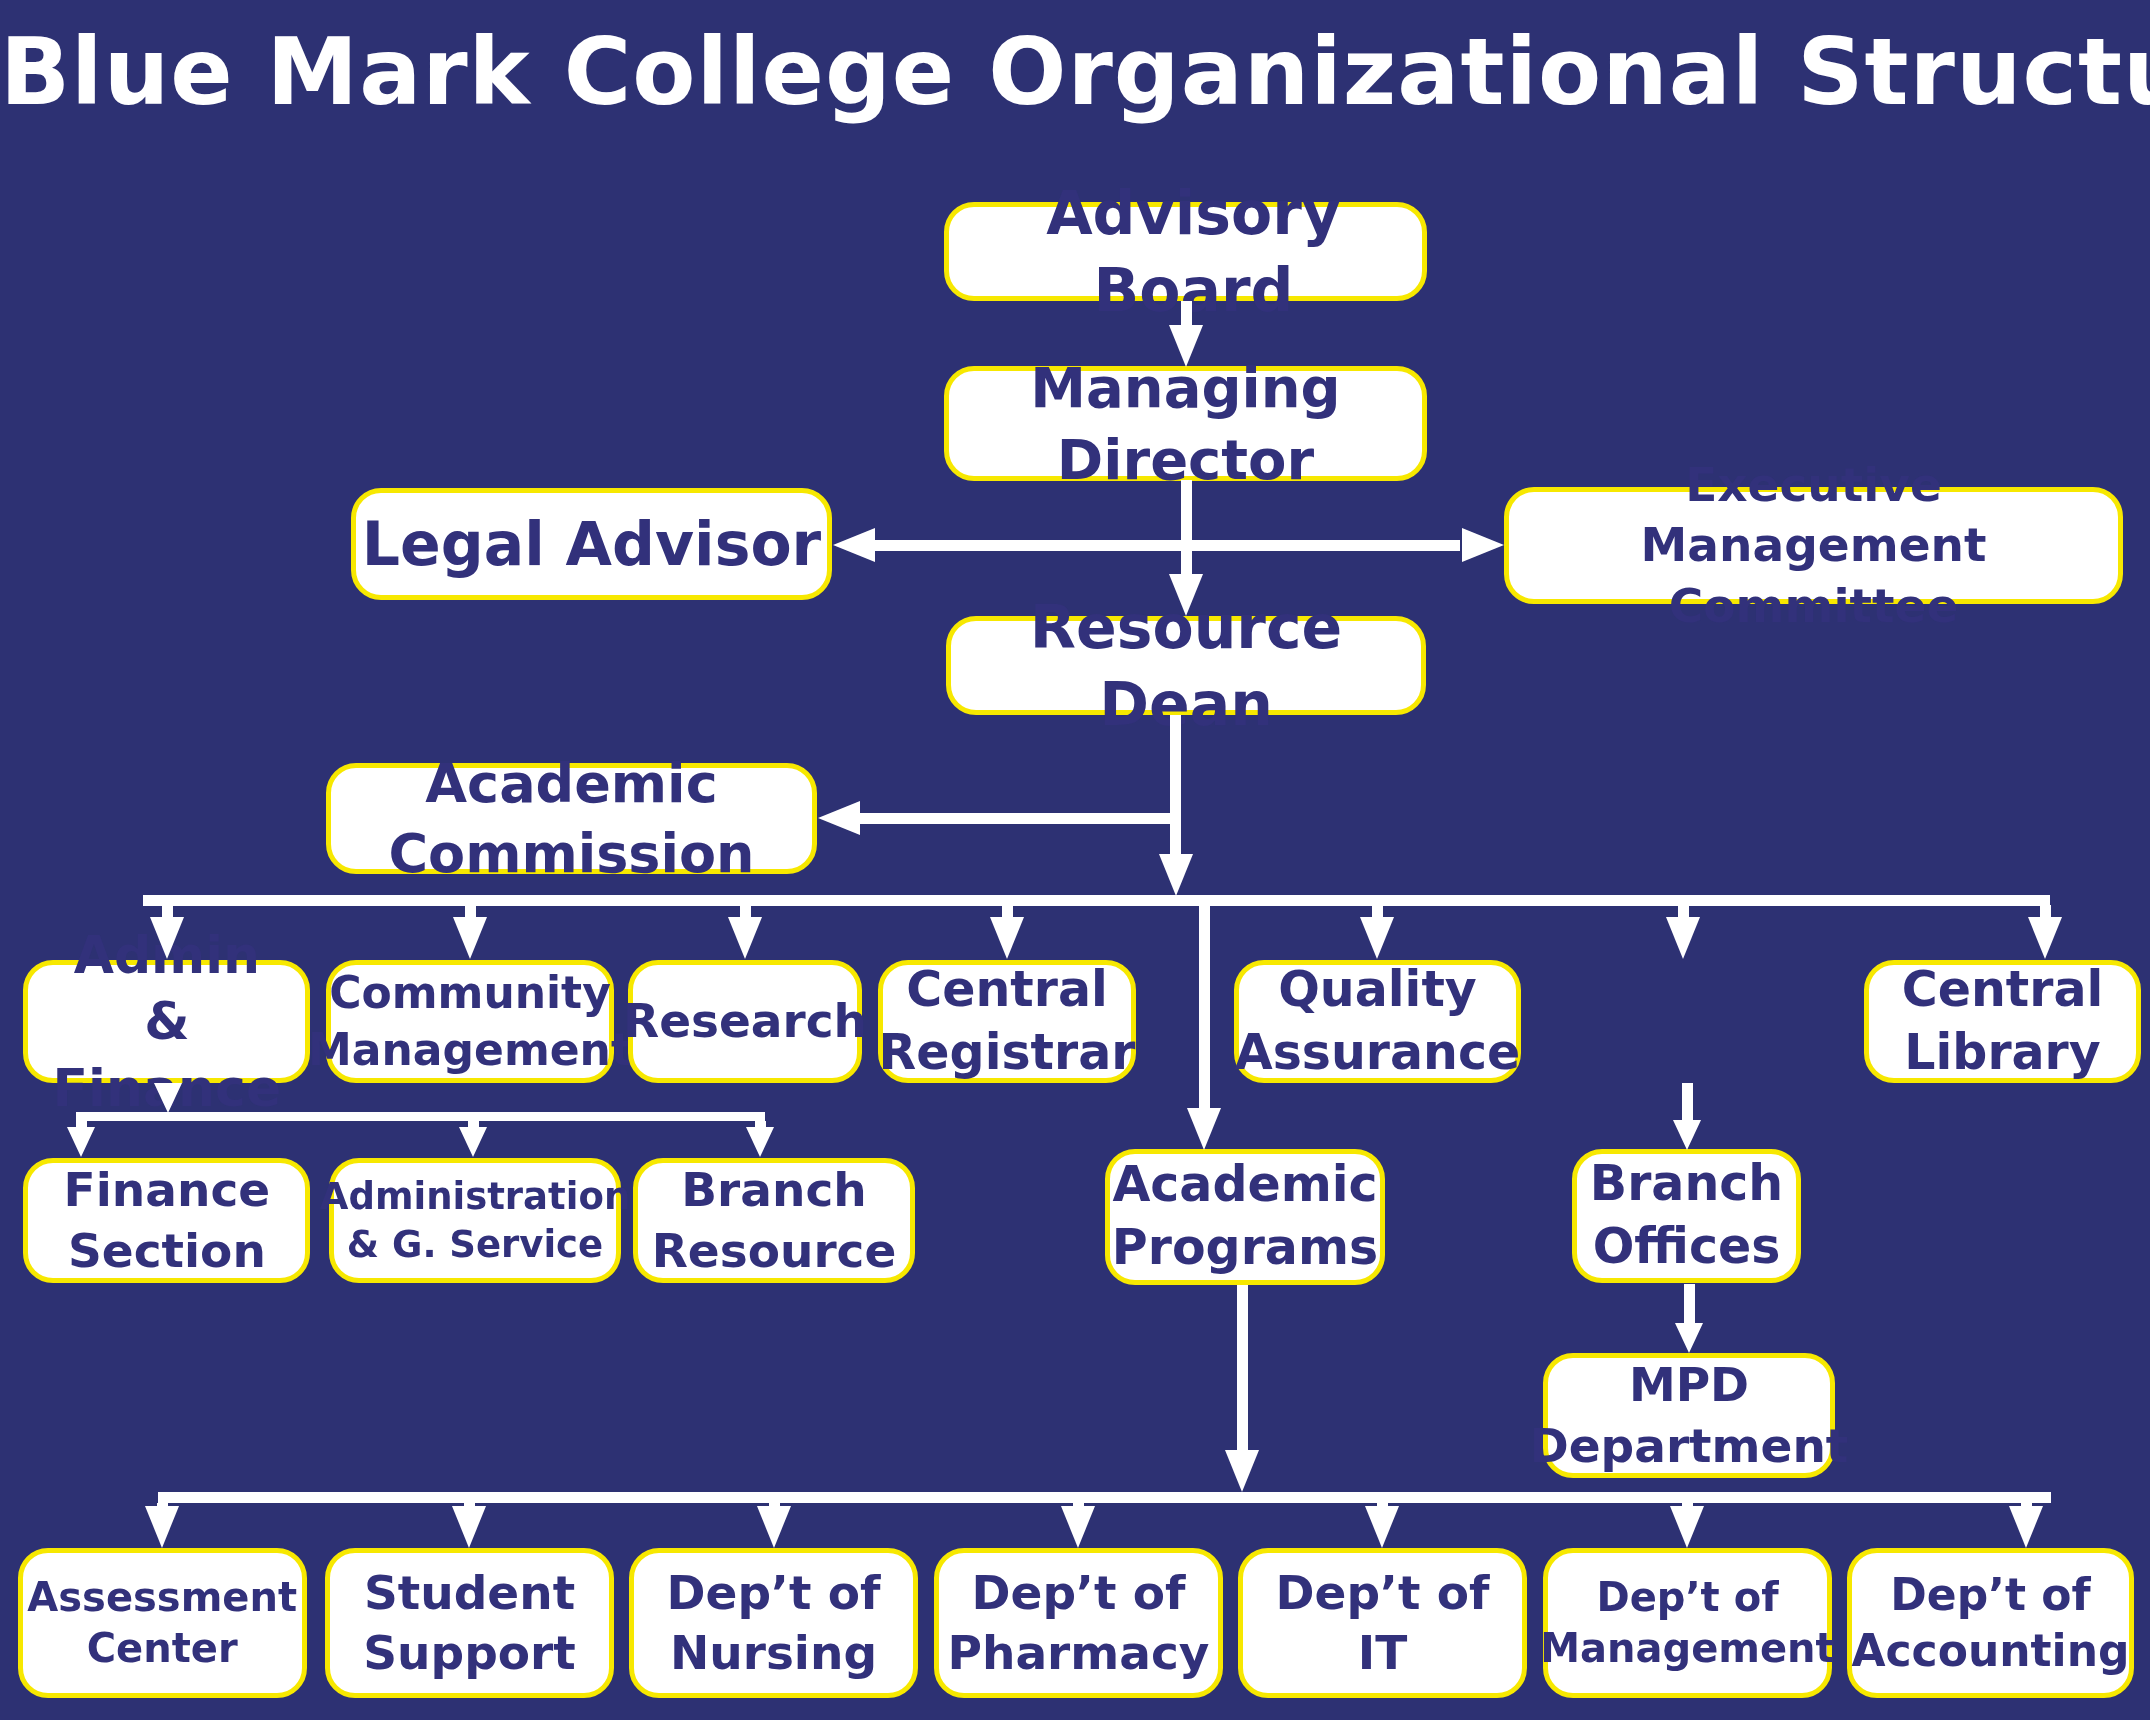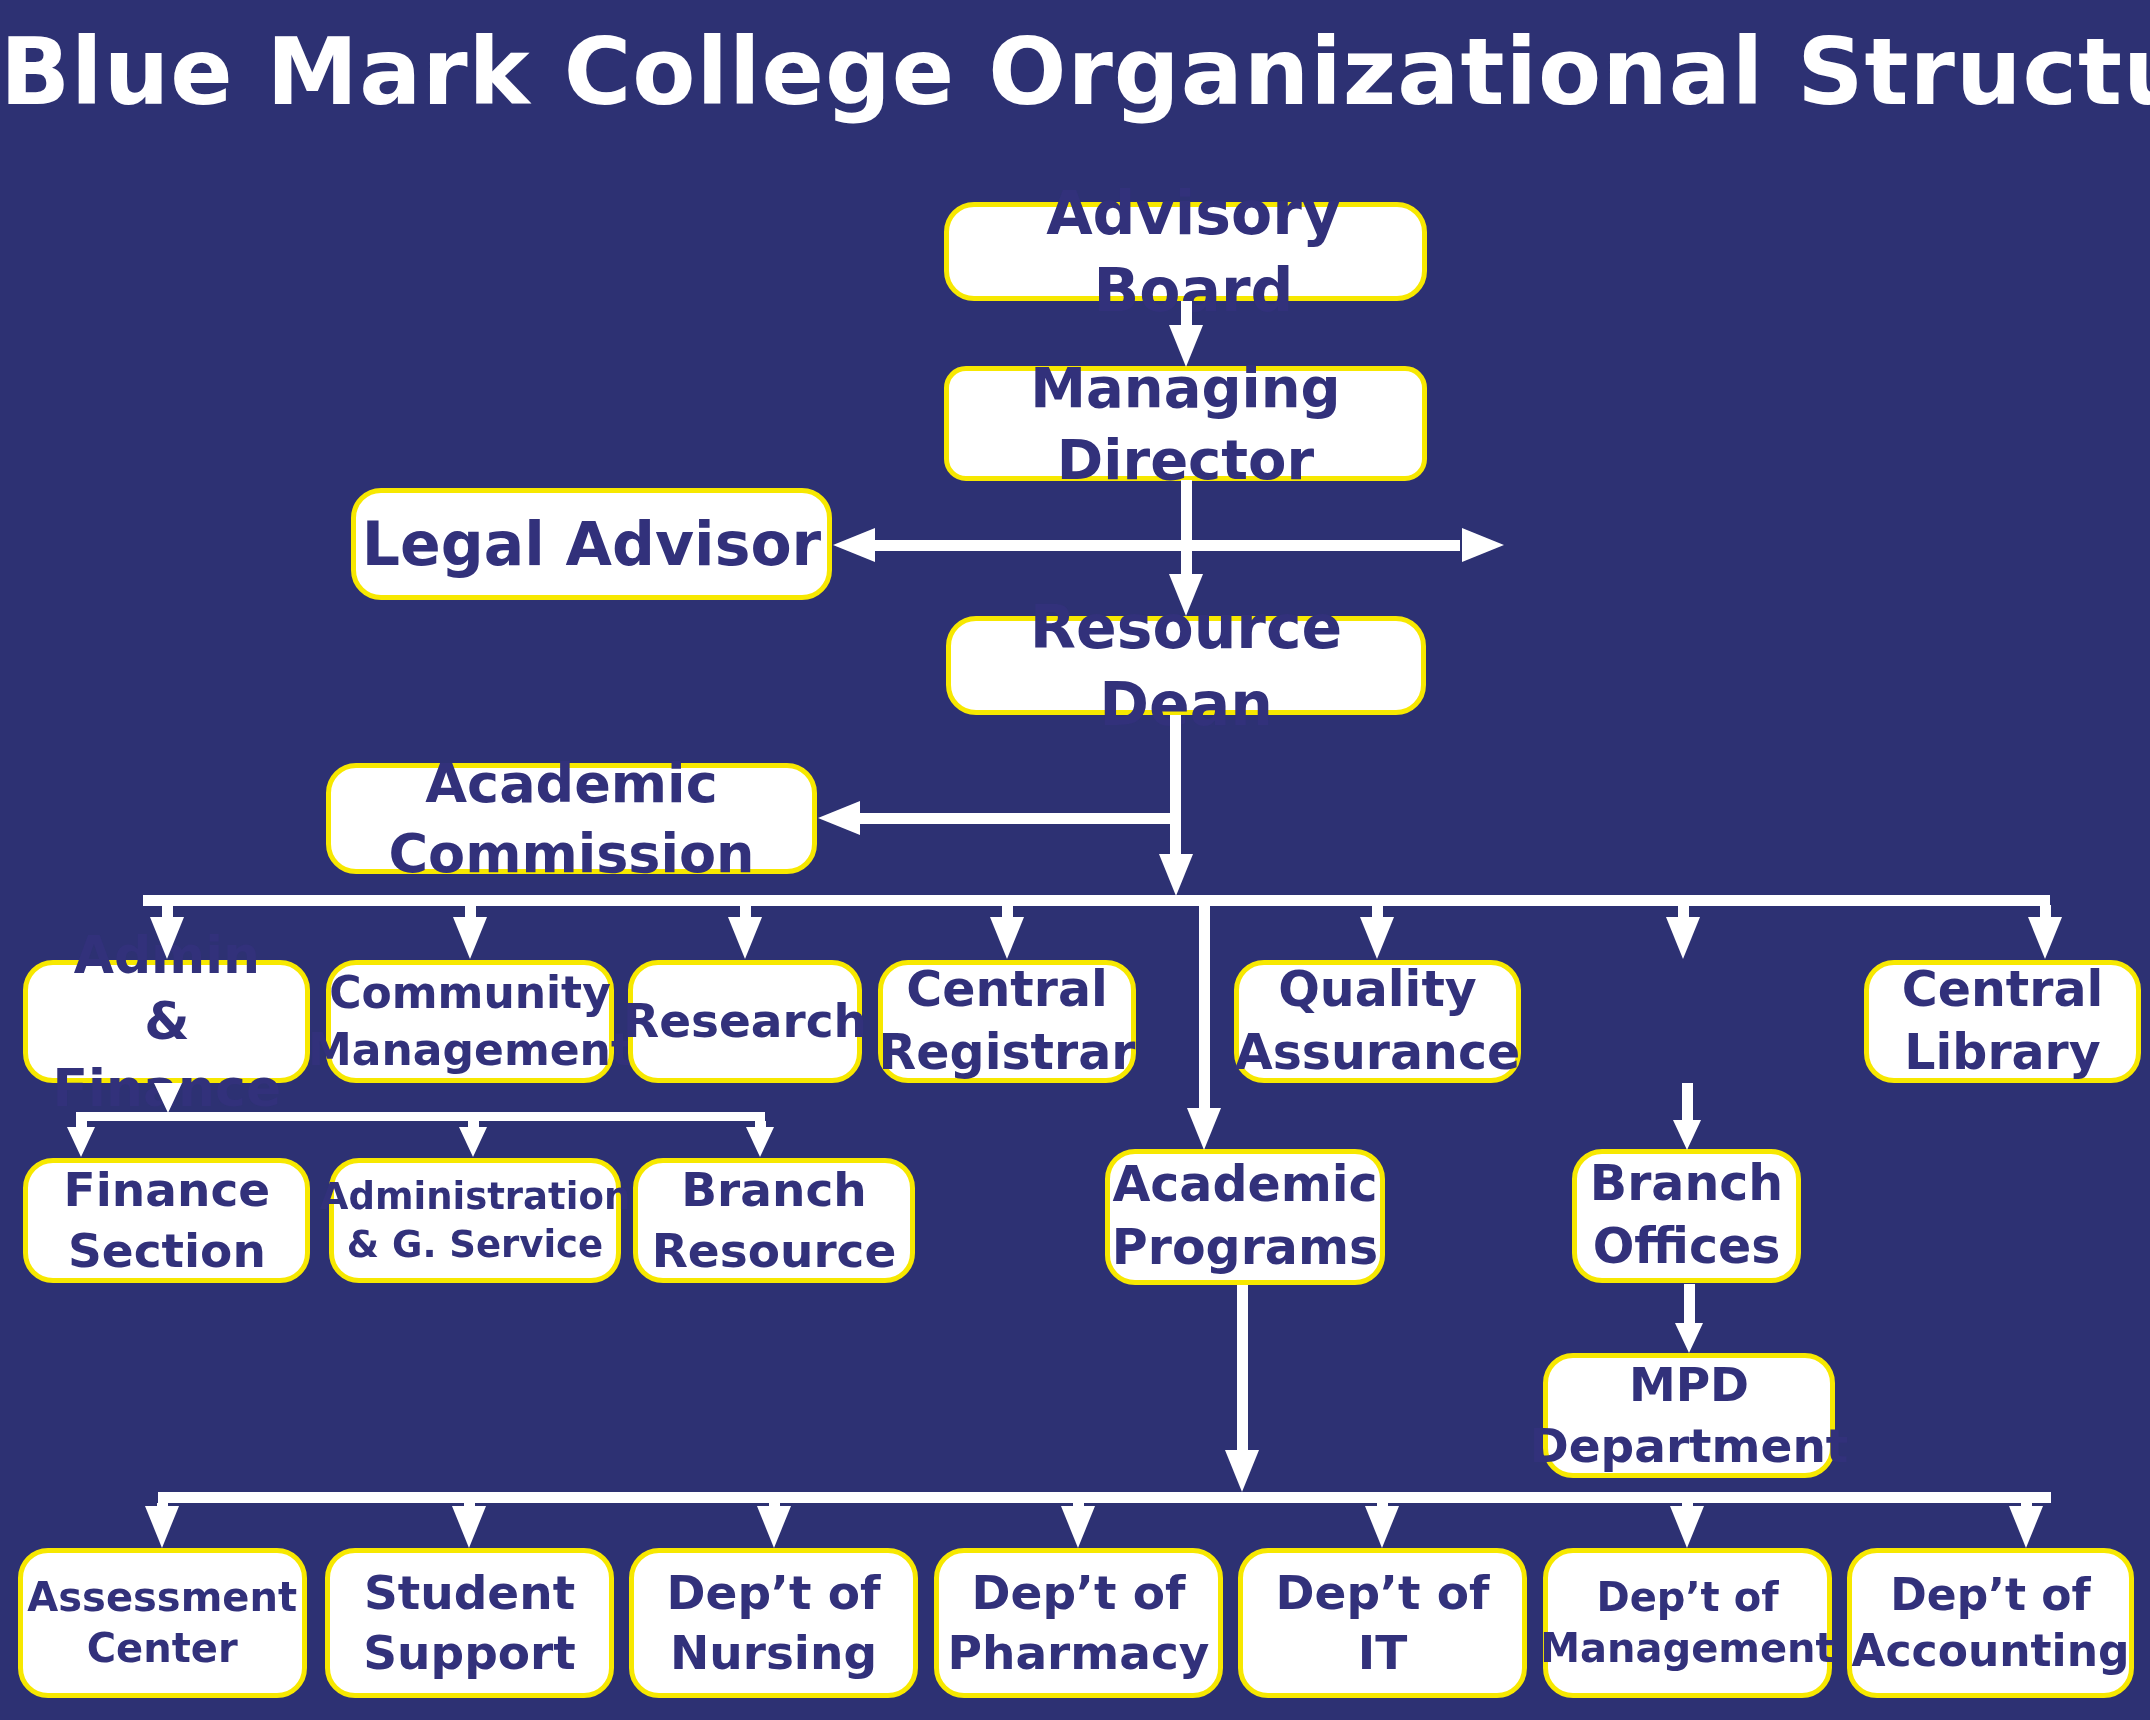--- a/index.html
+++ b/index.html
@@ -41,25 +41,27 @@
 </style>
 </head>
 <body>
 
 <div id="canvas">
 
   <div class="page-title">Blue Mark College Organizational Structure</div>
 
   <div class="box" style="left:944px;top:202px;width:483px;height:99px;font-size:60px;padding-left:16px;">Advisory Board</div>
 
-  <div class="box" style="left:944px;top:366px;width:483px;height:115px;font-size:56px;border-radius:22px;">Managing
+  <div class="box" style="left:944px;top:366px;width:483px;height:115px;font-size:56px;">Managing
 Director</div>
 
   <div class="box" style="left:351px;top:488px;width:481px;height:112px;font-size:60px;">Legal Advisor</div>
 
+  <div class="box" style="left:1504px;top:487px;width:619px;height:117px;font-size:47px;">Executive Management
+Committee</div>
 
   <div class="box" style="left:946px;top:616px;width:480px;height:99px;font-size:60px;">Resource Dean</div>
 
   <div class="box" style="left:326px;top:763px;width:491px;height:111px;font-size:54px;">Academic
 Commission</div>
 
   <div class="box" style="left:23.4px;top:960px;width:287px;height:123px;font-size:52px;">Admin
 &amp; Finance</div>
 
   <div class="box" style="left:326px;top:960px;width:288px;height:123px;font-size:44px;">Community

